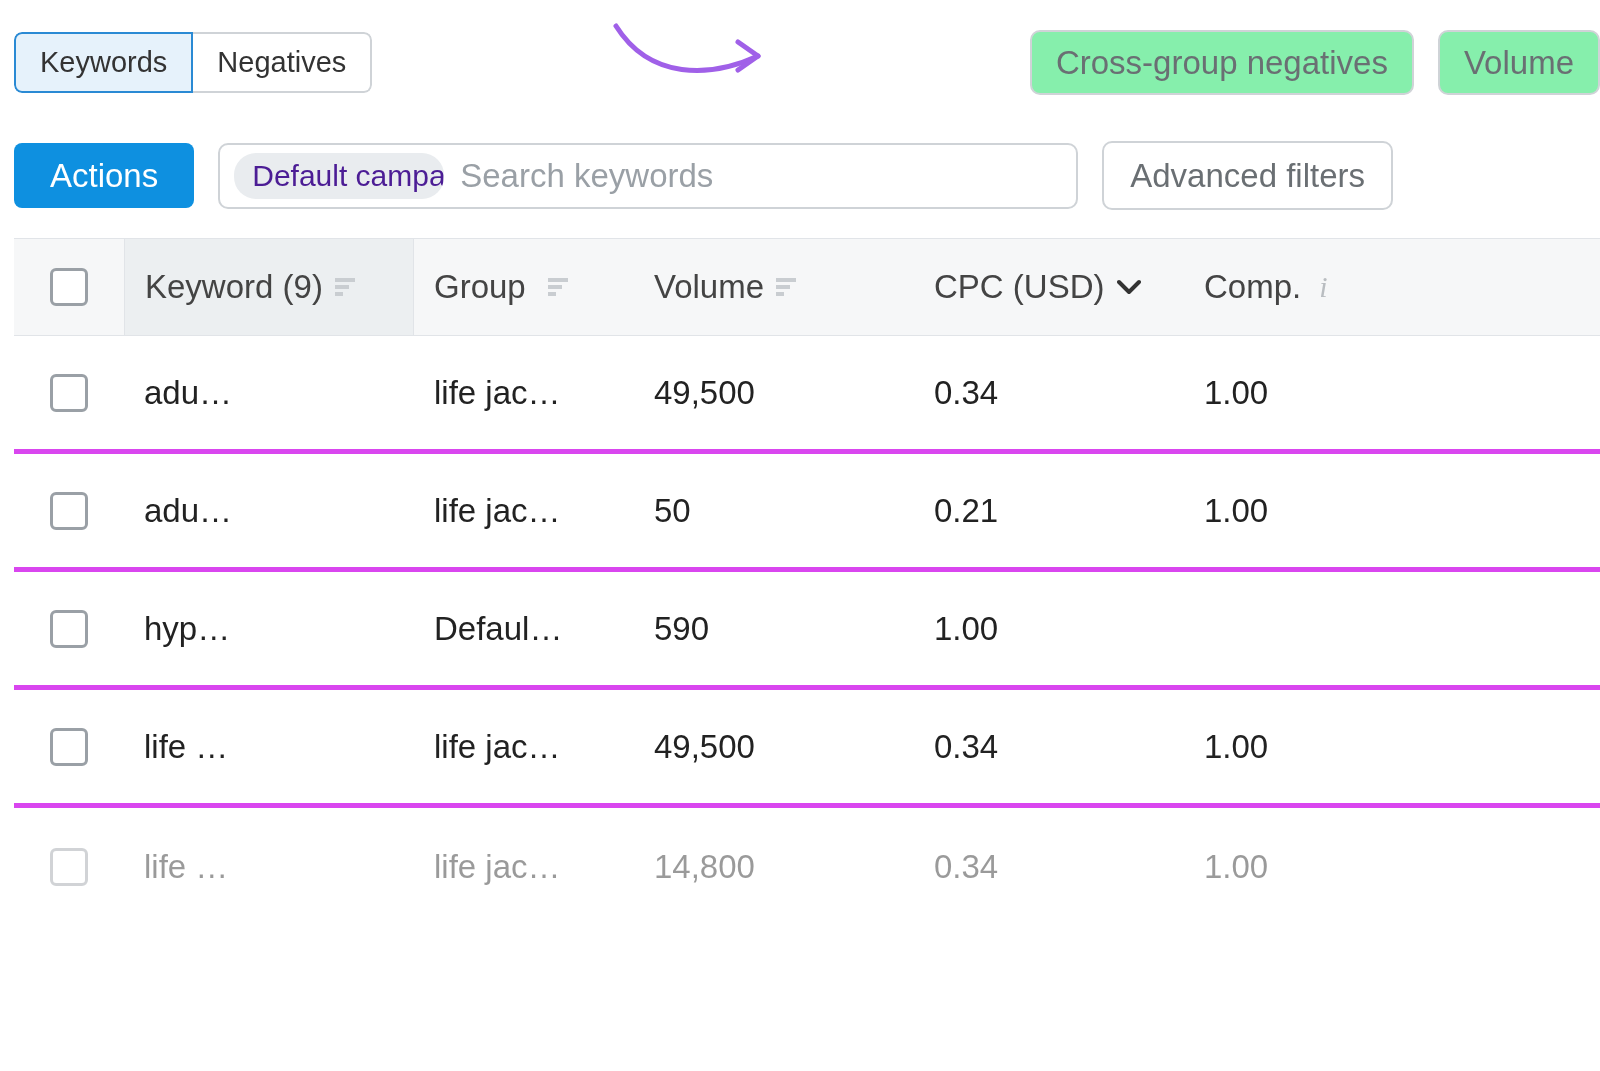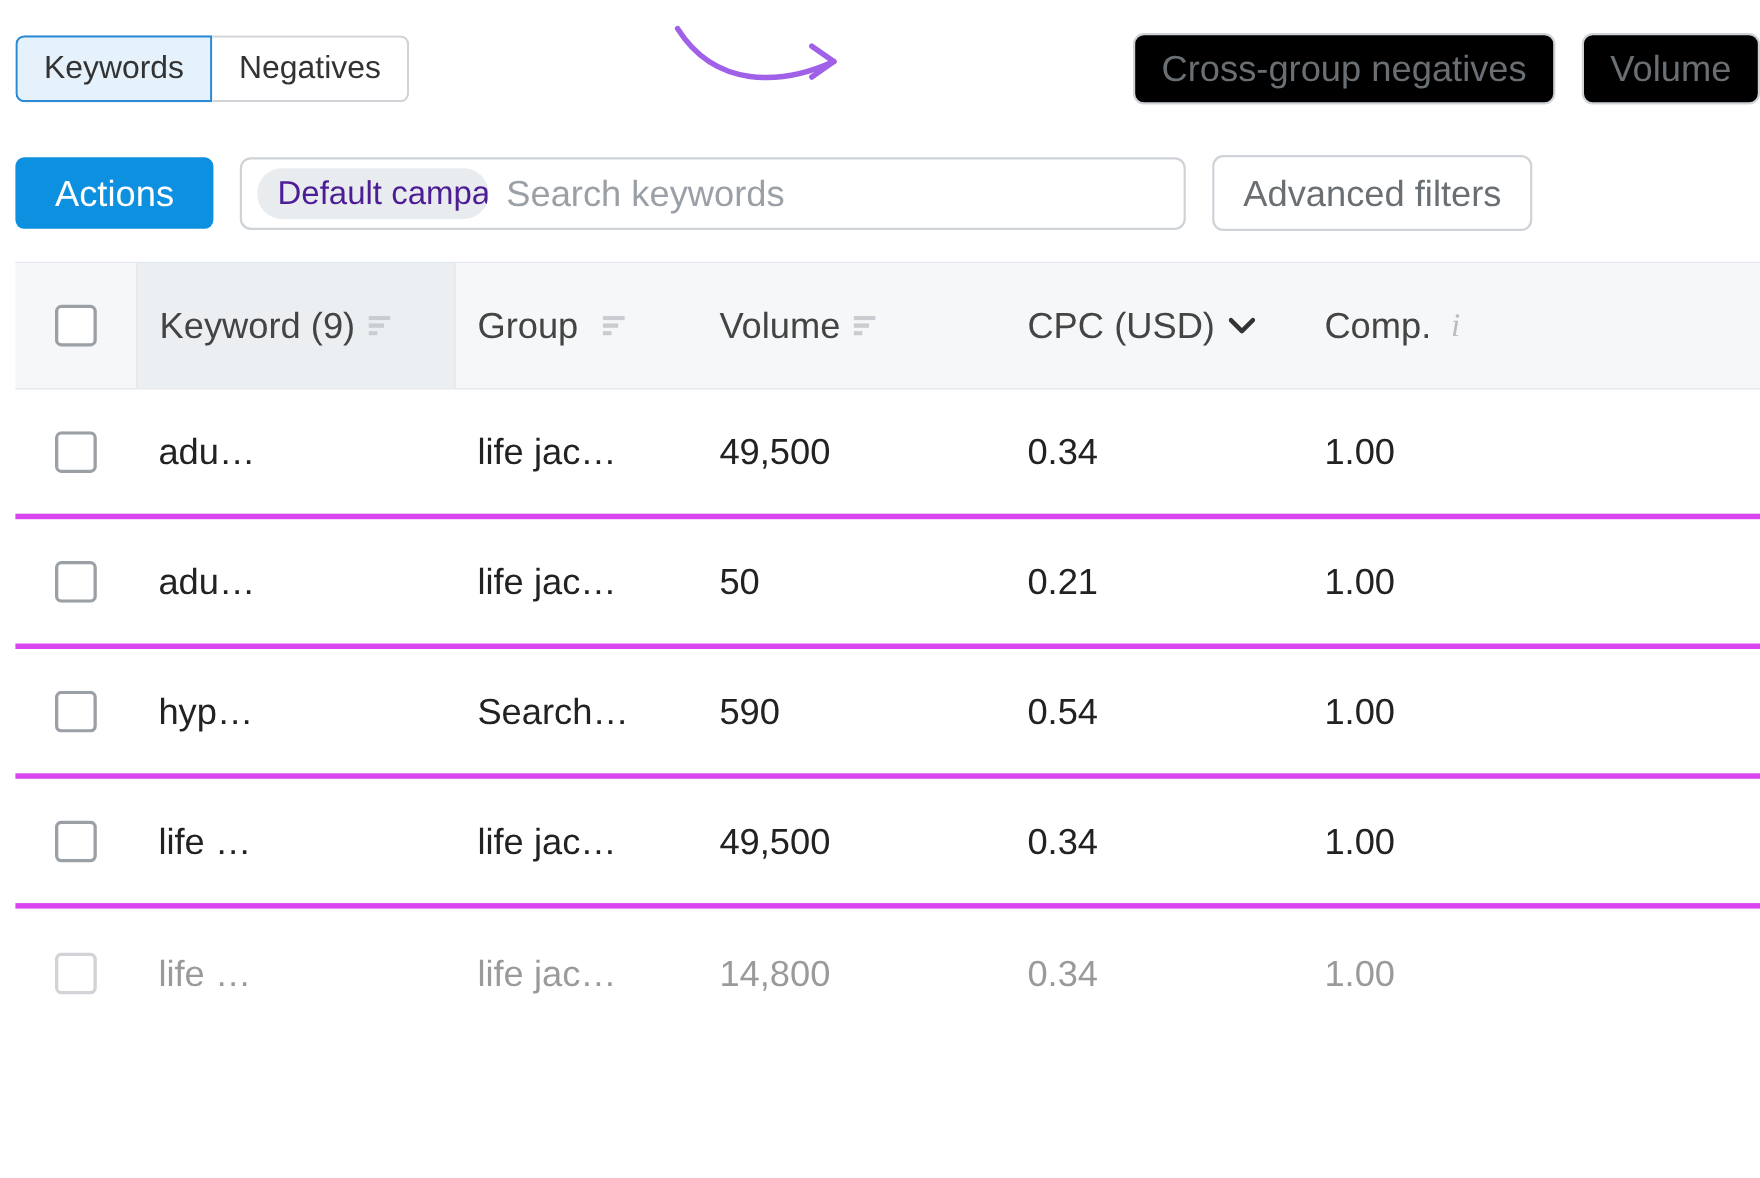--- a/index.html
+++ b/index.html
@@ -52,21 +52,21 @@
     margin-left: auto;
     display: flex;
     gap: 24px;
     position: relative;
   }
   .btn-outline {
     padding: 14px 24px;
     font-size: 33px;
     border: 2px solid #cfd3d7;
     border-radius: 10px;
-    background: #000000;
+    background: #86efac;
     color: #6a6f73;
     cursor: pointer;
     line-height: 1;
     white-space: nowrap;
   }
 
   
   .annotation-arrow {
     position: absolute;
     left: 610px;
@@ -135,21 +135,21 @@
   
   .table {
     width: 100%;
   }
   .thead {
     display: flex;
     align-items: stretch;
     background: #f6f7f8;
     border-top: 1px solid #e1e4e8;
     border-bottom: 1px solid #e1e4e8;
-    height: 116px;
+    height: 98px;
   }
   .th, .td {
     display: flex;
     align-items: center;
     padding: 0 20px;
     font-size: 33px;
     color: #333;
     white-space: nowrap;
     overflow: hidden;
   }
@@ -299,23 +299,22 @@
           <div class="td col-grp">life jac…</div>
           <div class="td col-vol">50</div>
           <div class="td col-cpc">0.21</div>
           <div class="td col-comp">1.00</div>
         </div>
         <div class="row">
           <div class="td col-check">
             <div class="checkbox"></div>
           </div>
           <div class="td col-kw">hyp…</div>
-          <div class="td col-grp">Search…</div>
+          <div class="td col-grp">Defaul…</div>
           <div class="td col-vol">590</div>
-          <div class="td col-cpc">0.54</div>
           <div class="td col-comp">1.00</div>
         </div>
         <div class="row">
           <div class="td col-check">
             <div class="checkbox"></div>
           </div>
           <div class="td col-kw">life …</div>
           <div class="td col-grp">life jac…</div>
           <div class="td col-vol">49,500</div>
           <div class="td col-cpc">0.34</div>

